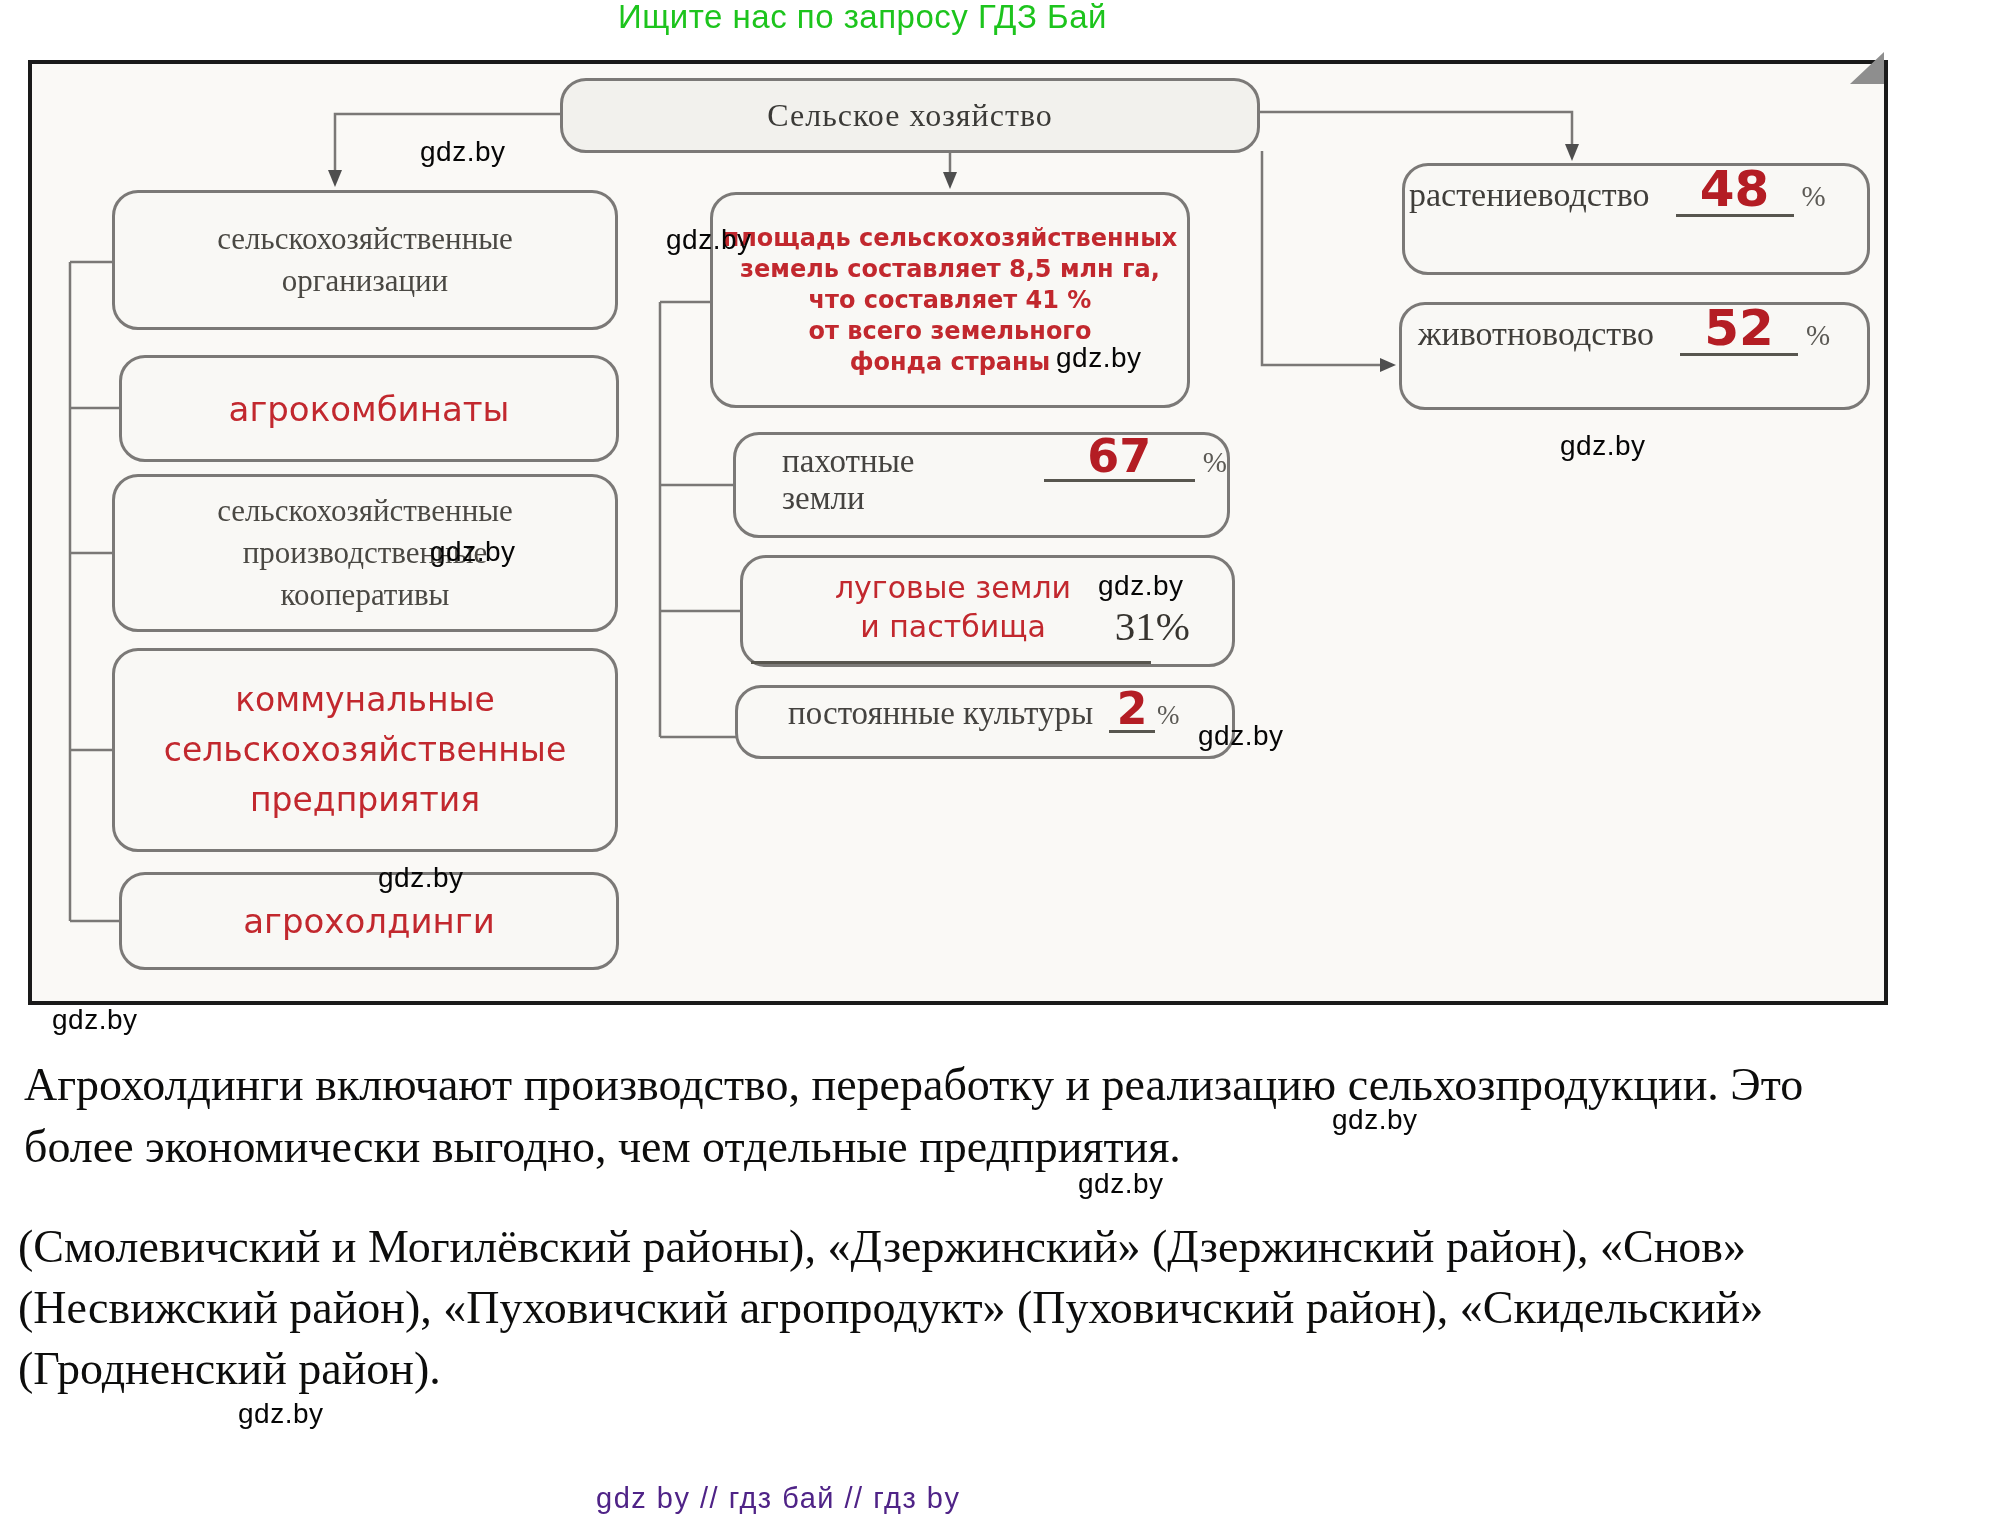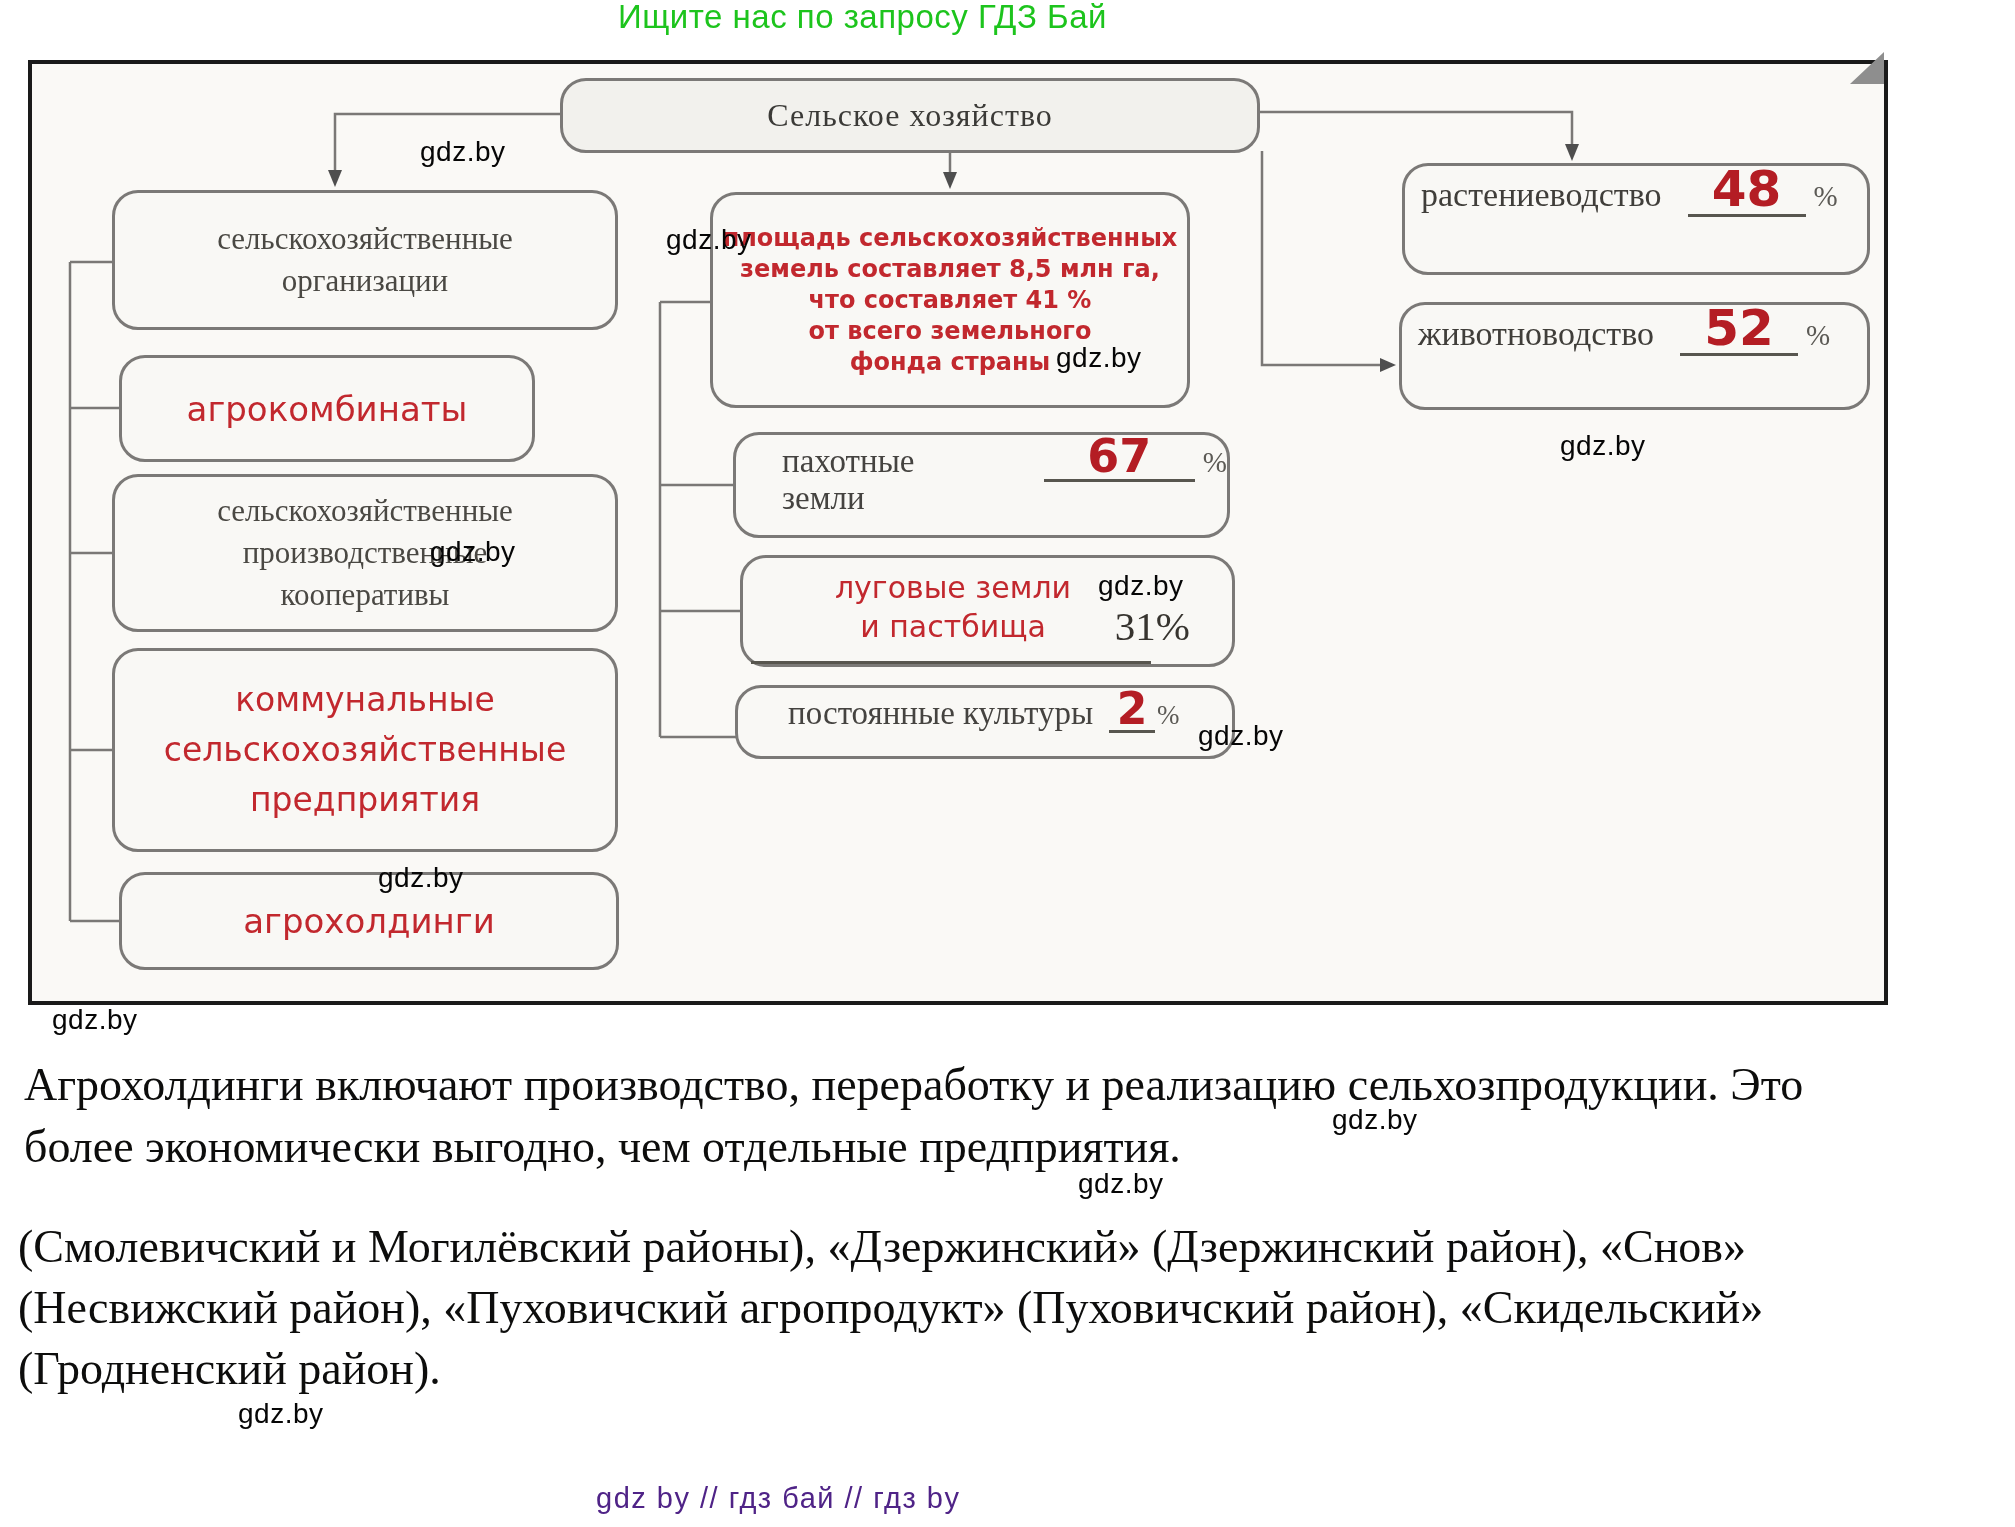--- a/index.html
+++ b/index.html
@@ -26,35 +26,35 @@
   .box{
     position:absolute;box-sizing:border-box;z-index:2;
     border:3px solid #7b7977;border-radius:26px;background:rgba(248,247,244,.55);
     display:flex;flex-direction:column;align-items:center;justify-content:center;
     text-align:center;
   }
   .box.row{flex-direction:row;justify-content:flex-start;align-items:baseline;text-align:left;}
   #root-box{left:560px;top:78px;width:700px;height:75px;background:#f2f1ed;}
   #root-box .lbl{font:32px "Liberation Serif",serif;color:#3b3a37;letter-spacing:1px;}
   #b1{left:112px;top:190px;width:506px;height:140px;}
-  #b2{left:119px;top:355px;width:416px;height:107px;}
+  #b2{left:119px;top:355px;width:500px;height:107px;}
   #b3{left:112px;top:474px;width:506px;height:158px;}
   #b4{left:112px;top:648px;width:506px;height:204px;}
   #b5{left:119px;top:872px;width:500px;height:98px;}
   .printed{font:31px/42px "Liberation Serif",serif;color:#4a4843;}
   .hand{font-family:"DejaVu Sans",sans-serif;color:#c2282e;}
   #b2 .hand{font-size:34px;}
   #b4 .hand{font-size:33px;line-height:50px;}
   #b5 .hand{font-size:34px;}
   #area{left:710px;top:192px;width:480px;height:216px;font-weight:bold;}
   #area .hand{font-size:24px;line-height:31px;}
   #land1{left:733px;top:432px;width:497px;height:106px;padding-left:46px;}
   #land2{left:740px;top:555px;width:495px;height:112px;display:block;}
   #land3{left:735px;top:685px;width:500px;height:74px;padding-left:50px;}
-  #sec1{left:1402px;top:163px;width:468px;height:112px;padding-left:16px;}
+  #sec1{left:1402px;top:163px;width:468px;height:112px;padding-left:4px;}
   #sec2{left:1399px;top:302px;width:471px;height:108px;padding-left:16px;}
   .mid-label{font:33px "Liberation Serif",serif;color:#454340;margin-right:39px;}
   .sec-label{font:34px "Liberation Serif",serif;color:#403e3a;margin-right:20px;}
   .blank{
     display:inline-block;text-align:center;line-height:.95;
     border-bottom:3px solid #58564f;
     font-family:"DejaVu Sans",sans-serif;font-weight:bold;color:#b41d24;
   }
   .blank.v67{width:152px;font-size:46px;}
   .blank.v2{width:46px;font-size:44px;}

